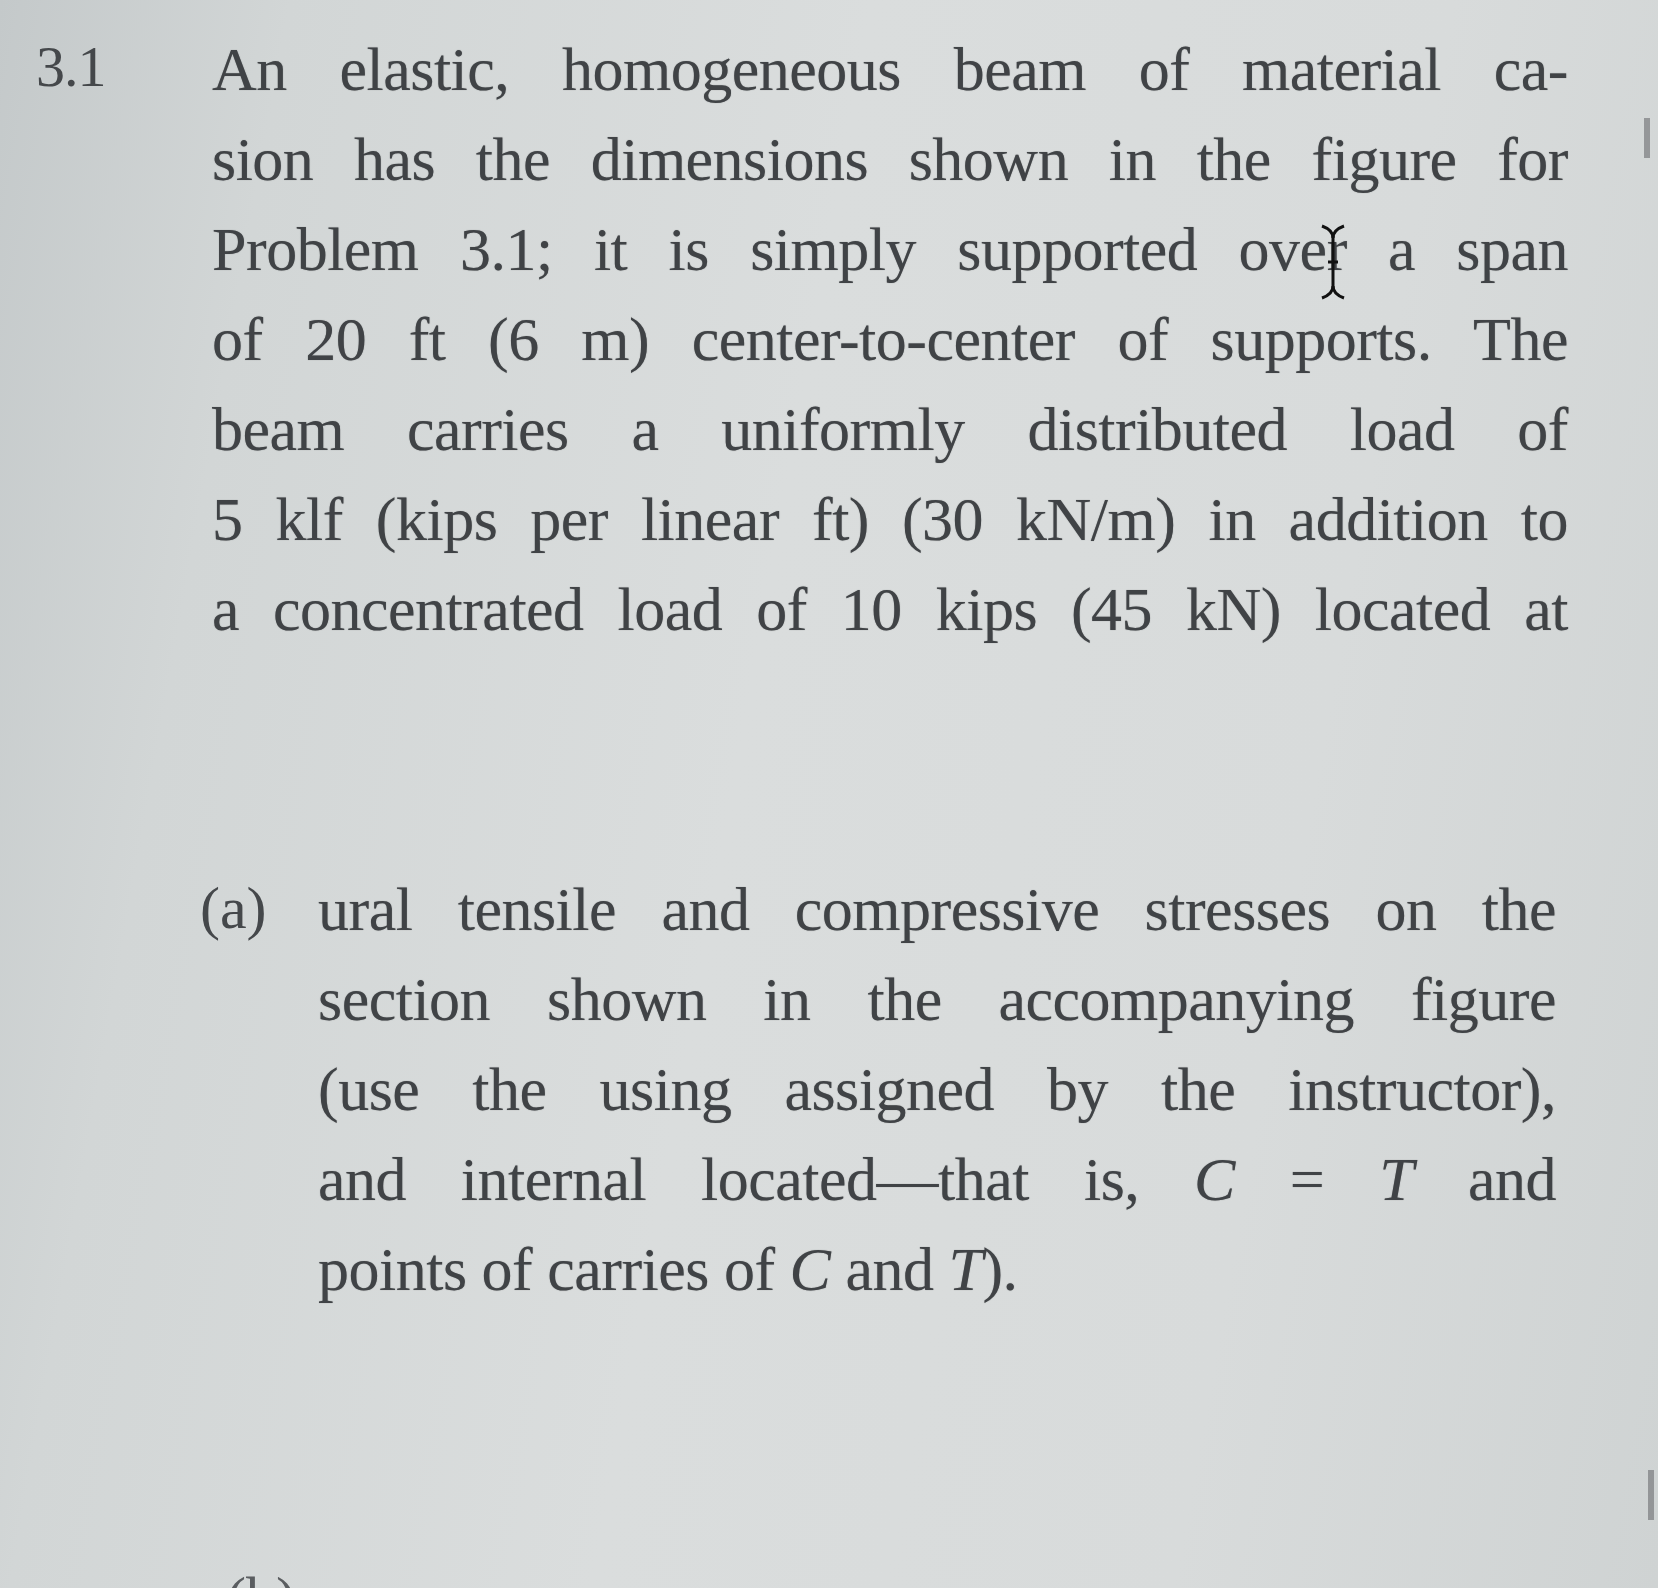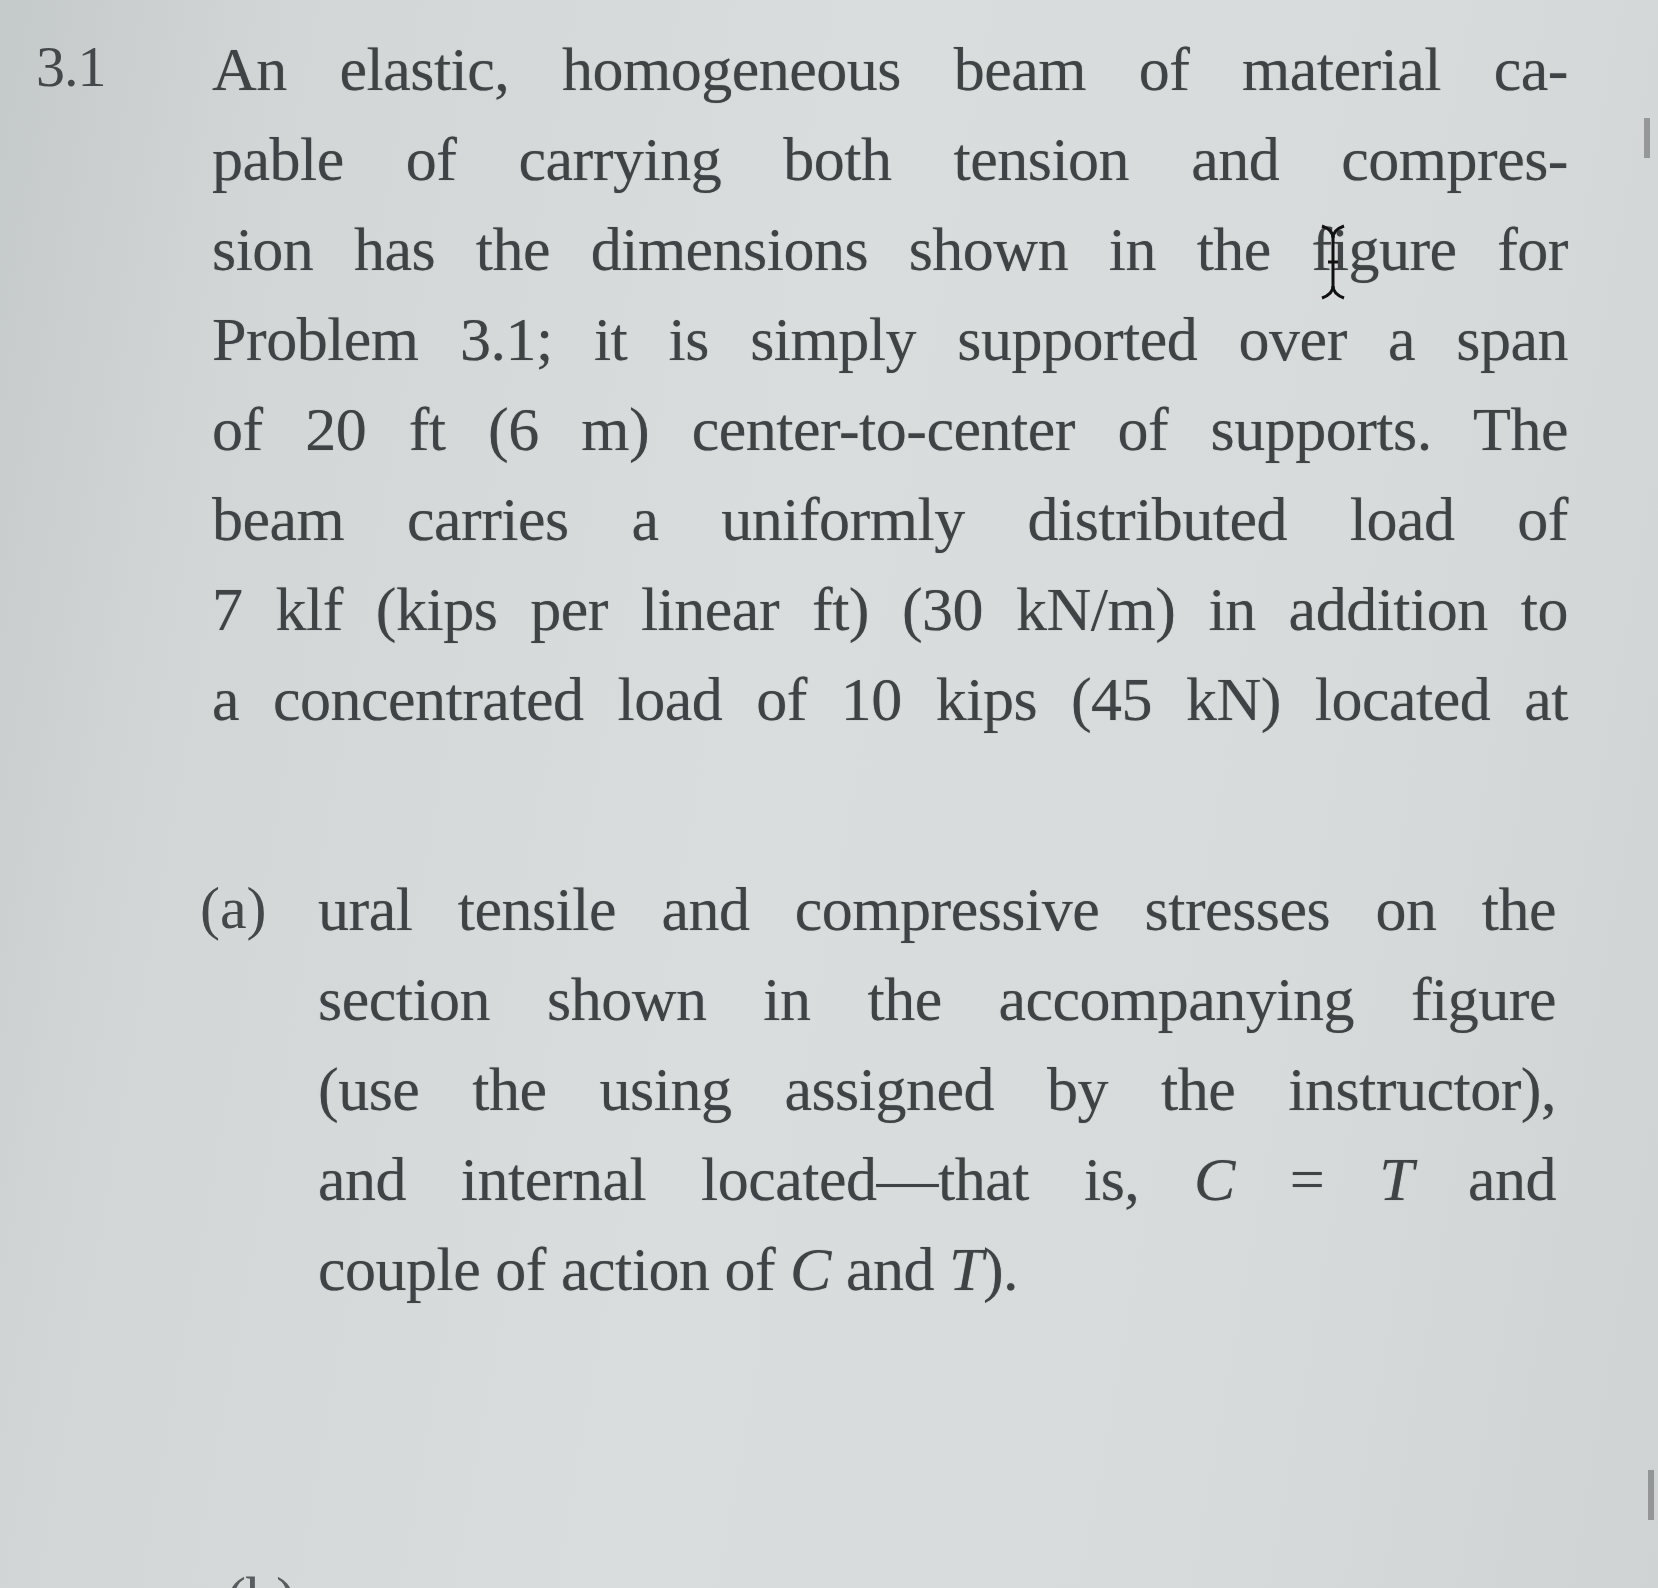--- a/index.html
+++ b/index.html
@@ -94,37 +94,36 @@
   </style>
 </head>
 <body>
 
 <div class="page">
 
   <div class="problem-number">3.1</div>
 
   <div class="problem-body">
     <span class="line justify">An elastic, homogeneous beam of material ca-</span>
-    <span class="line justify">pable of carrying both tension and compres-</span>
     <span class="line justify">sion has the dimensions shown in the figure for</span>
     <span class="line justify">Problem 3.1; it is simply supported over a span</span>
     <span class="line justify">of 20 ft (6 m) center-to-center of supports. The</span>
     <span class="line justify">beam carries a uniformly distributed load of</span>
-    <span class="line justify">7 klf (kips per linear ft) (30 kN/m) in addition to</span>
+    <span class="line justify">5 klf (kips per linear ft) (30 kN/m) in addition to</span>
     <span class="line justify">a concentrated load of 10 kips (45 kN) located at</span>
   </div>
 
   <div class="part-label">(a)</div>
 
   <div class="part-body">
     <span class="line justify">ural tensile and compressive stresses on the</span>
     <span class="line justify">section shown in the accompanying figure</span>
     <span class="line justify">(use the using assigned by the instructor),</span>
     <span class="line justify"><span>and internal located—that is, </span><em>C</em><span> = </span><em>T</em><span> and</span></span>
-    <span class="line"><span>couple of action of </span><em>C</em><span> and </span><em>T</em><span>).</span></span>
+    <span class="line"><span>points of carries of </span><em>C</em><span> and </span><em>T</em><span>).</span></span>
   </div>
 
   <div class="partial-next">(b)</div>
 
   <div class="edge-mark" style="left:1644px; top:118px; width:6px; height:40px;"></div>
   <div class="edge-mark" style="left:1648px; top:1470px; width:6px; height:50px;"></div>
 
   <svg class="cursor" viewBox="0 0 30 80" xmlns="http://www.w3.org/2000/svg">
     <path d="M4 4 Q15 8 15 16 Q15 8 26 4" fill="none" stroke="#111" stroke-width="3"></path>
     <line x1="15" y1="14" x2="15" y2="66" stroke="#111" stroke-width="3"></line>

